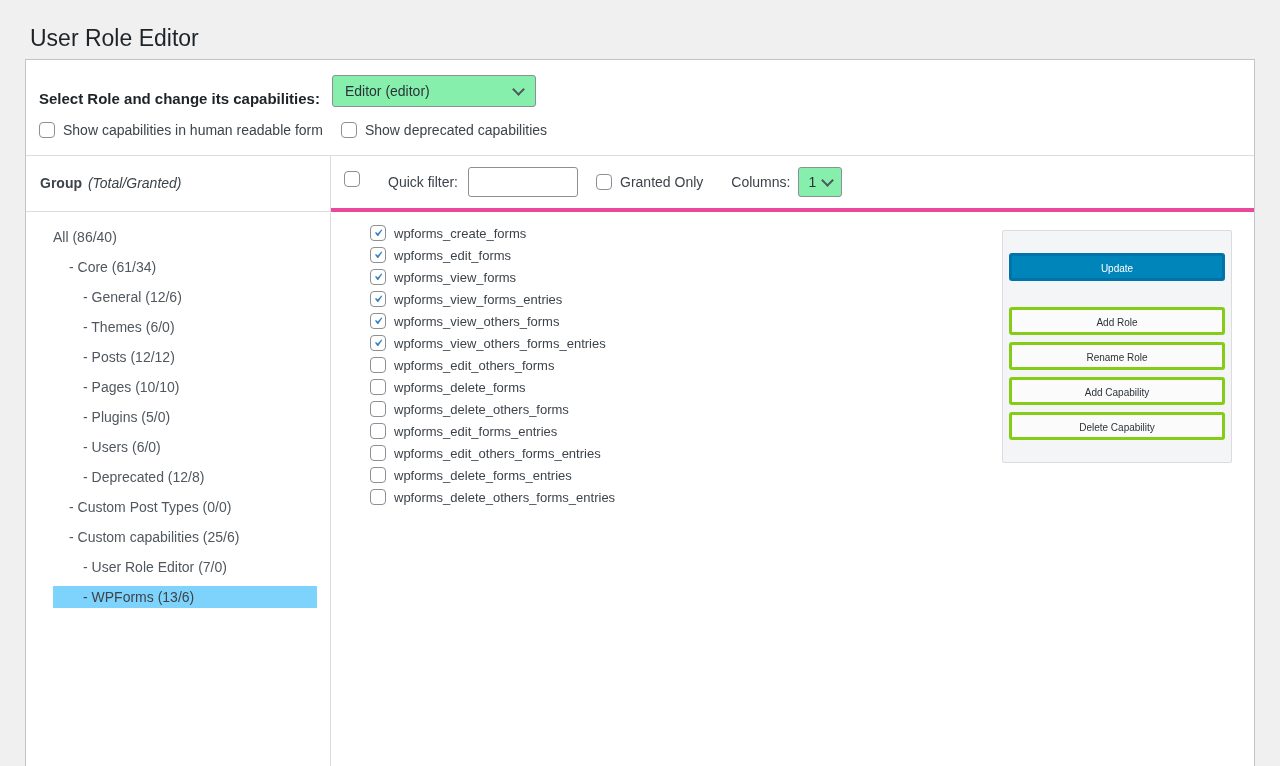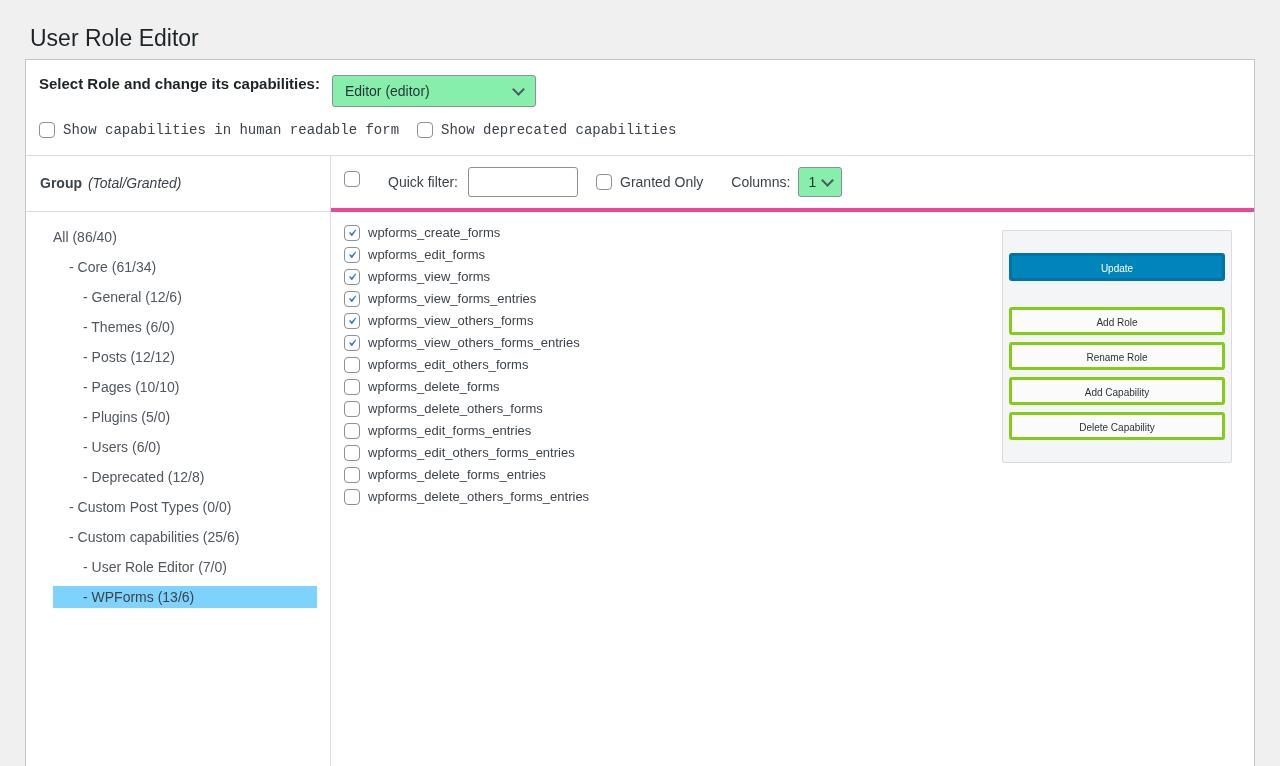--- a/index.html
+++ b/index.html
@@ -16,34 +16,34 @@
     font-size:23px; font-weight:400; color:#1d2327; line-height:1.3;
   }
   .panel {
     position:absolute; top:59px; left:25px; width:1230px; height:730px;
     background:#fff; border:1px solid #c3c4c7; box-sizing:border-box;
   }
   .panel-head {
     height:96px; box-sizing:border-box; padding:15px 13px 0;
     border-bottom:1px solid #dcdcde;
   }
-  .role-row { display:flex; align-items:flex-start; margin-bottom:15px; }
+  .role-row { display:flex; align-items:flex-end; margin-bottom:15px; }
   .role-label { font-weight:700; font-size:15px; color:#1d2327; }
   .select {
     display:inline-flex; align-items:center; box-sizing:border-box;
     border:1px solid #8c8f94; border-radius:3px; background:#86efac;
     font-size:14px; color:#2c3338; cursor:pointer;
   }
   .role-select { width:204px; height:32px; margin-left:12px; padding:0 12px; justify-content:space-between; }
   .chevron {
     width:7px; height:7px; flex:0 0 auto;
     border-right:2px solid #50575e; border-bottom:2px solid #50575e;
     transform:rotate(45deg); margin-top:-4px;
   }
-  .cb-row { display:flex; align-items:center; gap:18px;font-family:Liberation Mono, monospace; }
+  .cb-row { display:flex; align-items:center; gap:18px; }
   .cb-item { display:inline-flex; align-items:center; gap:8px; font-size:14px; cursor:pointer; color:#3c434a; }
   .checkbox {
     width:16px; height:16px; box-sizing:border-box; flex:0 0 auto;
     border:1px solid #8c8f94; border-radius:4px; background:#fff;
     display:inline-flex; align-items:center; justify-content:center; cursor:pointer;
   }
   .columns { display:flex; height:calc(100% - 96px); }
   .group-col { flex:0 0 305px; width:305px; box-sizing:border-box; border-right:1px solid #dcdcde; }
   .group-header {
     height:56px; box-sizing:border-box; padding:19px 14px 0;
@@ -67,21 +67,21 @@
   .filter-input {
     width:110px; height:30px; box-sizing:border-box; margin-right:18px;
     border:1px solid #8c8f94; border-radius:3px; padding:0 8px;
     font-size:14px; font-family:inherit; color:#2c3338; background:#fff;
   }
   .granted-cb { margin-right:8px; }
   .granted-label { margin-right:28px; }
   .columns-label { margin-right:8px; }
   .columns-select { height:30px; padding:0 9px; gap:7px; }
   .caps-body { padding:13px; }
-  .cap-row { display:flex; height:16px; margin-bottom:6px; }
+  .cap-row { display:flex; align-items:center; height:16px; margin-bottom:6px;margin-left:26px; }
   .cap-label { margin-left:8px; font-size:13px; color:#3c434a; }
   .checkbox svg { display:block; }
   .actions-box {
     position:absolute; top:74px; right:22px; width:230px; box-sizing:border-box;
     padding:22px 6px; background:#f4f5f6; border:1px solid #dcdcde; border-radius:2px;
   }
   .btn {
     display:block; width:100%; height:28px; box-sizing:border-box; margin:0 0 7px;
     font-size:10px; font-family:inherit; border-radius:3px; cursor:pointer;
     border:3px solid #84cc16; background:#fbfbfc; color:#2c3338; line-height:26px; text-align:center;

